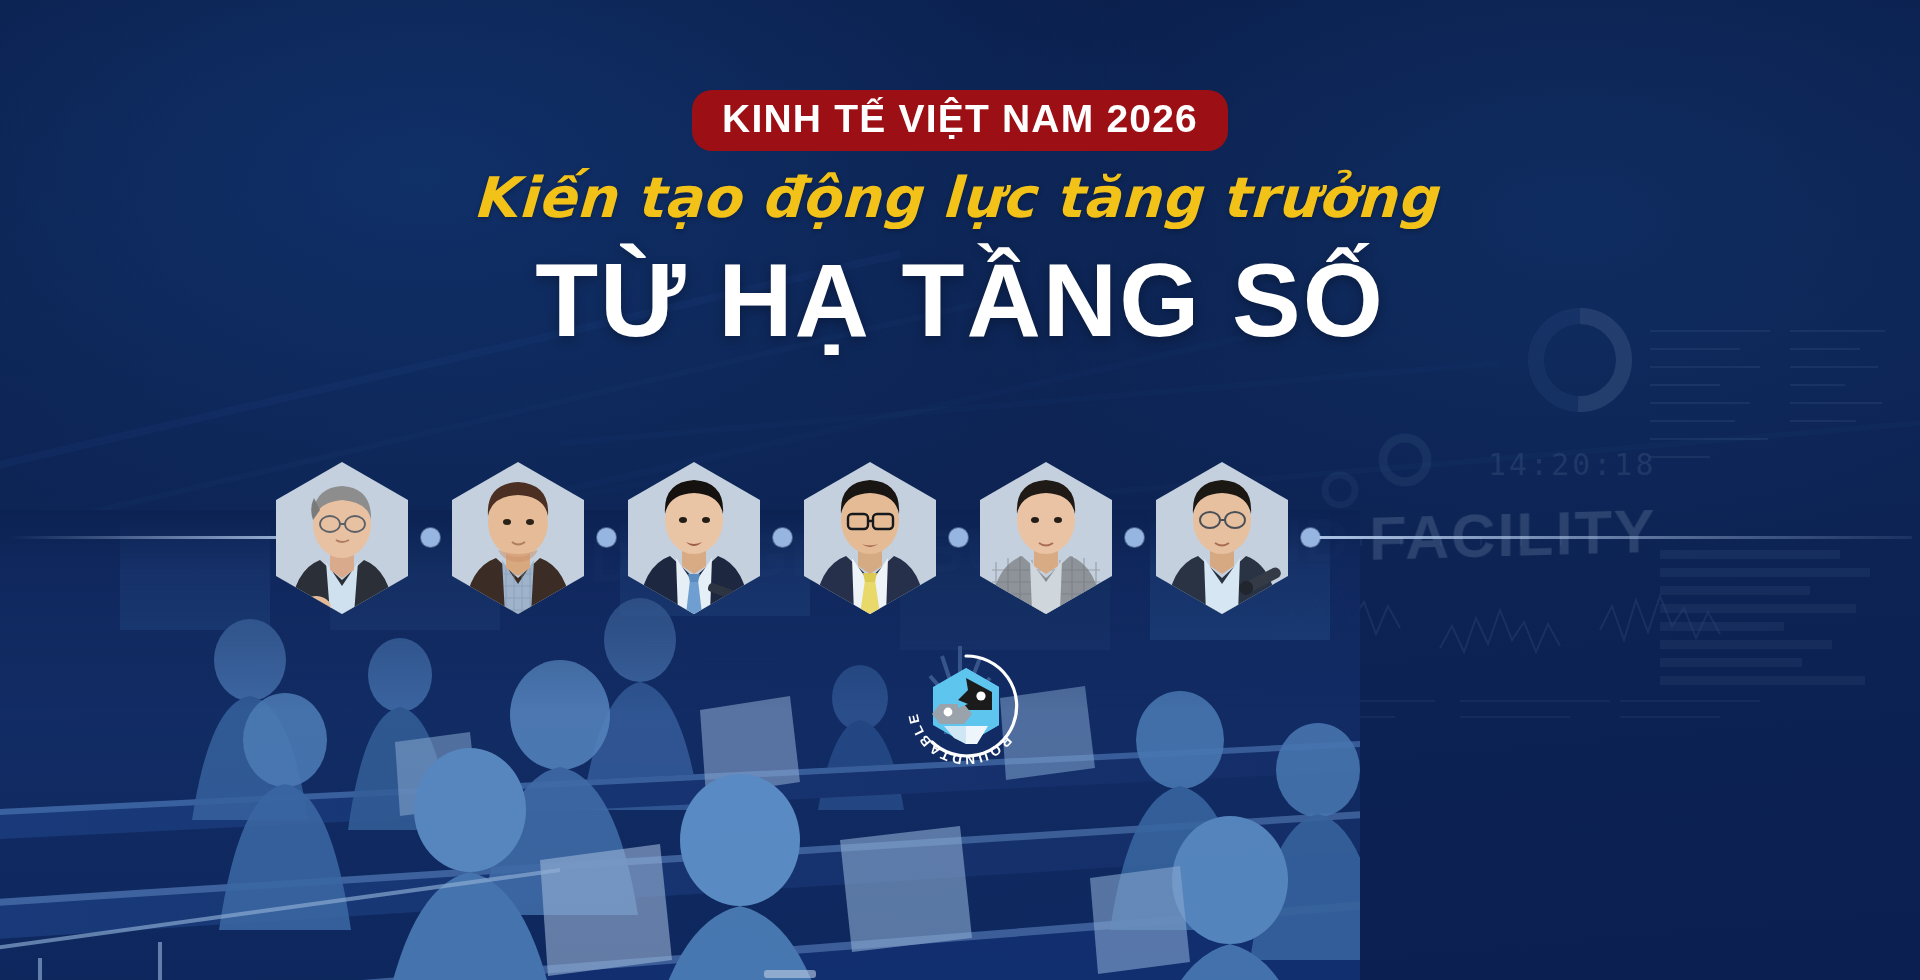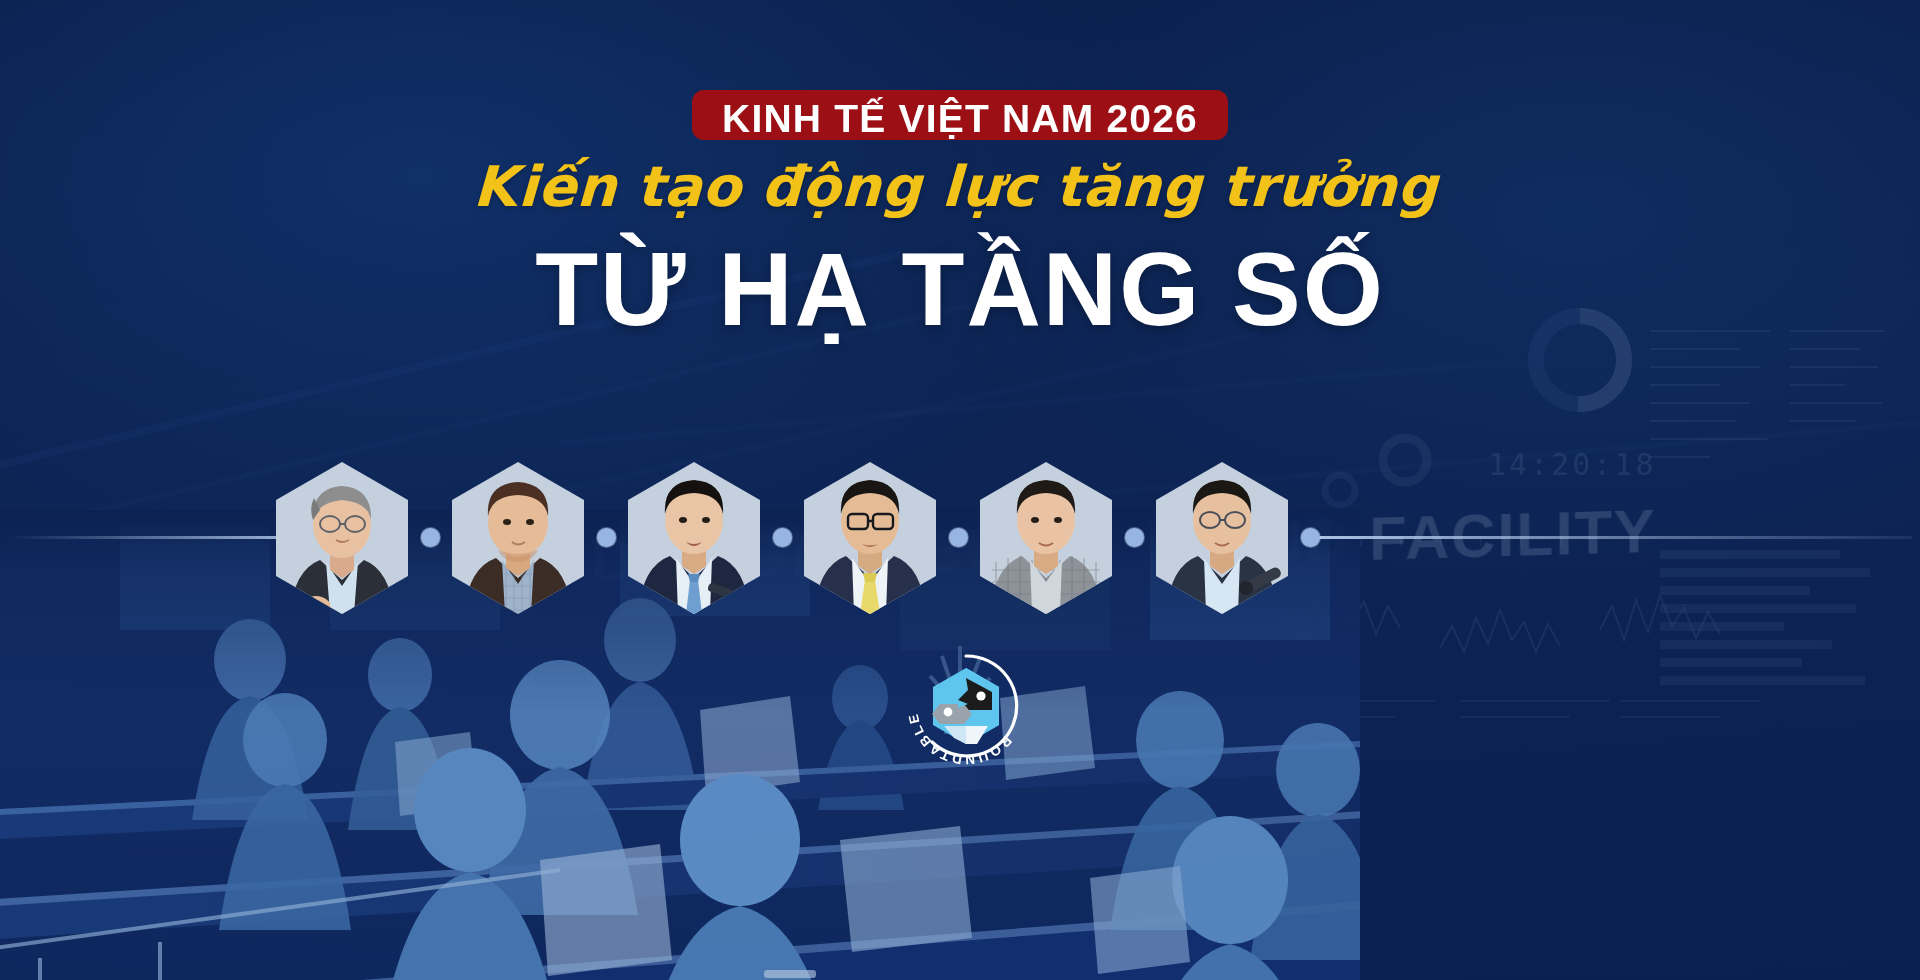--- a/index.html
+++ b/index.html
@@ -47,22 +47,22 @@
   .wall-text .gap { display:inline-block; width:96px; }
 
   
   .headline { position:absolute; left:0; top:0; width:1920px; text-align:center; }
 
   .badge {
     display:inline-block;
     margin-top:90px;
     background:#9c1015;
     color:#ffffff;
-    border-radius:12px;
-    padding:9px 30px 0 30px;
+    border-radius:20px;
+    padding:9px 30px 11px 30px;
     font-size:39px;
     font-weight:bold;
     letter-spacing:1.2px;
     line-height:1.05;
     font-family:"Liberation Sans", sans-serif;
   }
 
   .subline {
     margin-top:14px;
     color:#f3c218;

